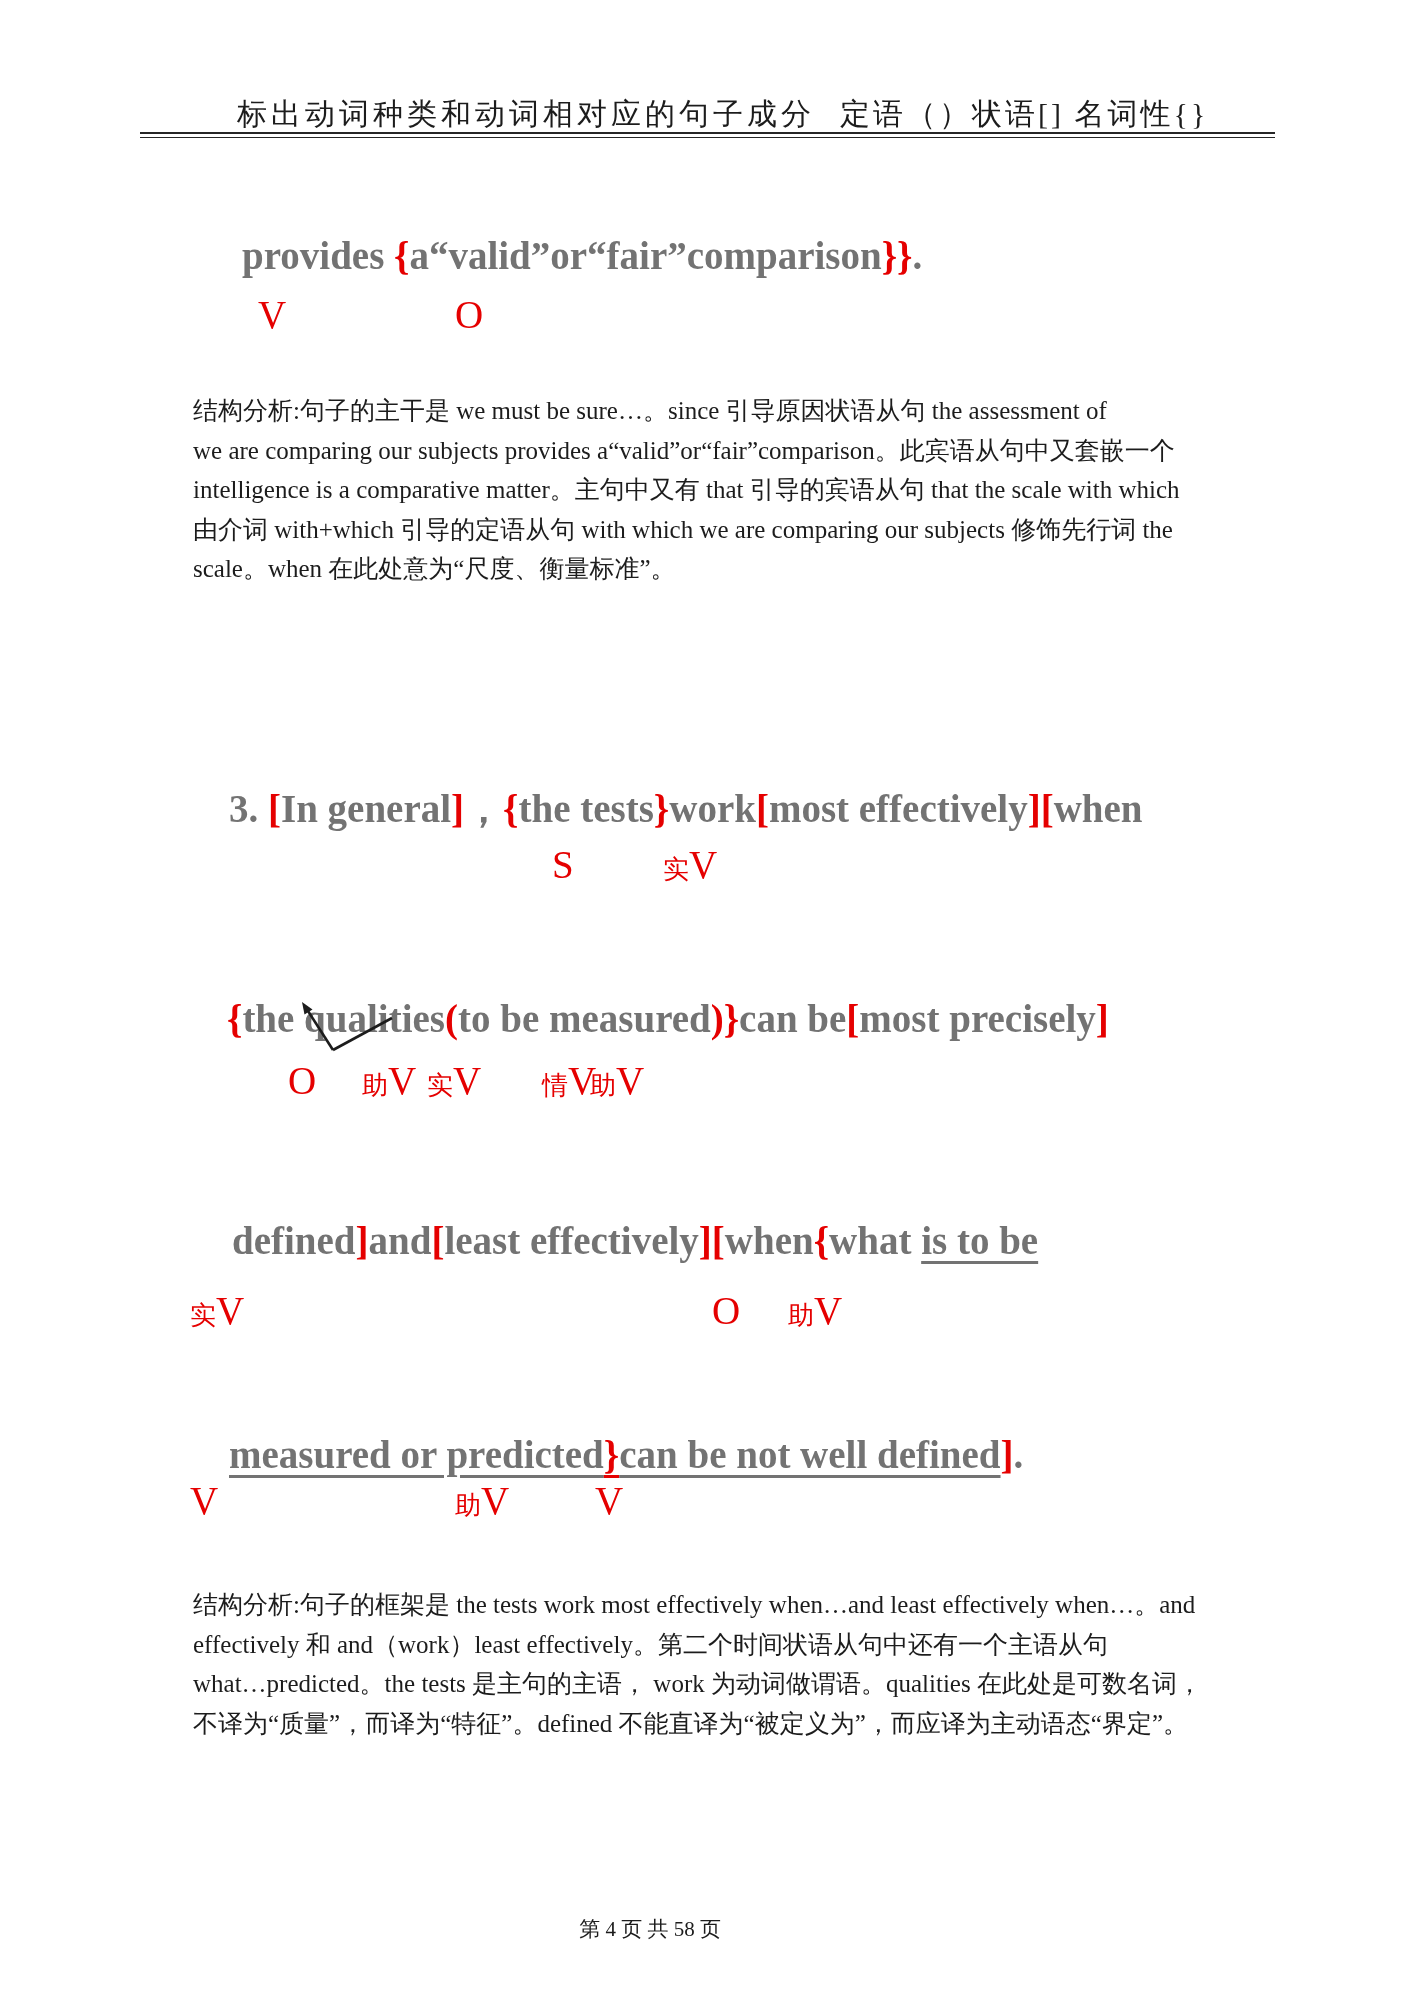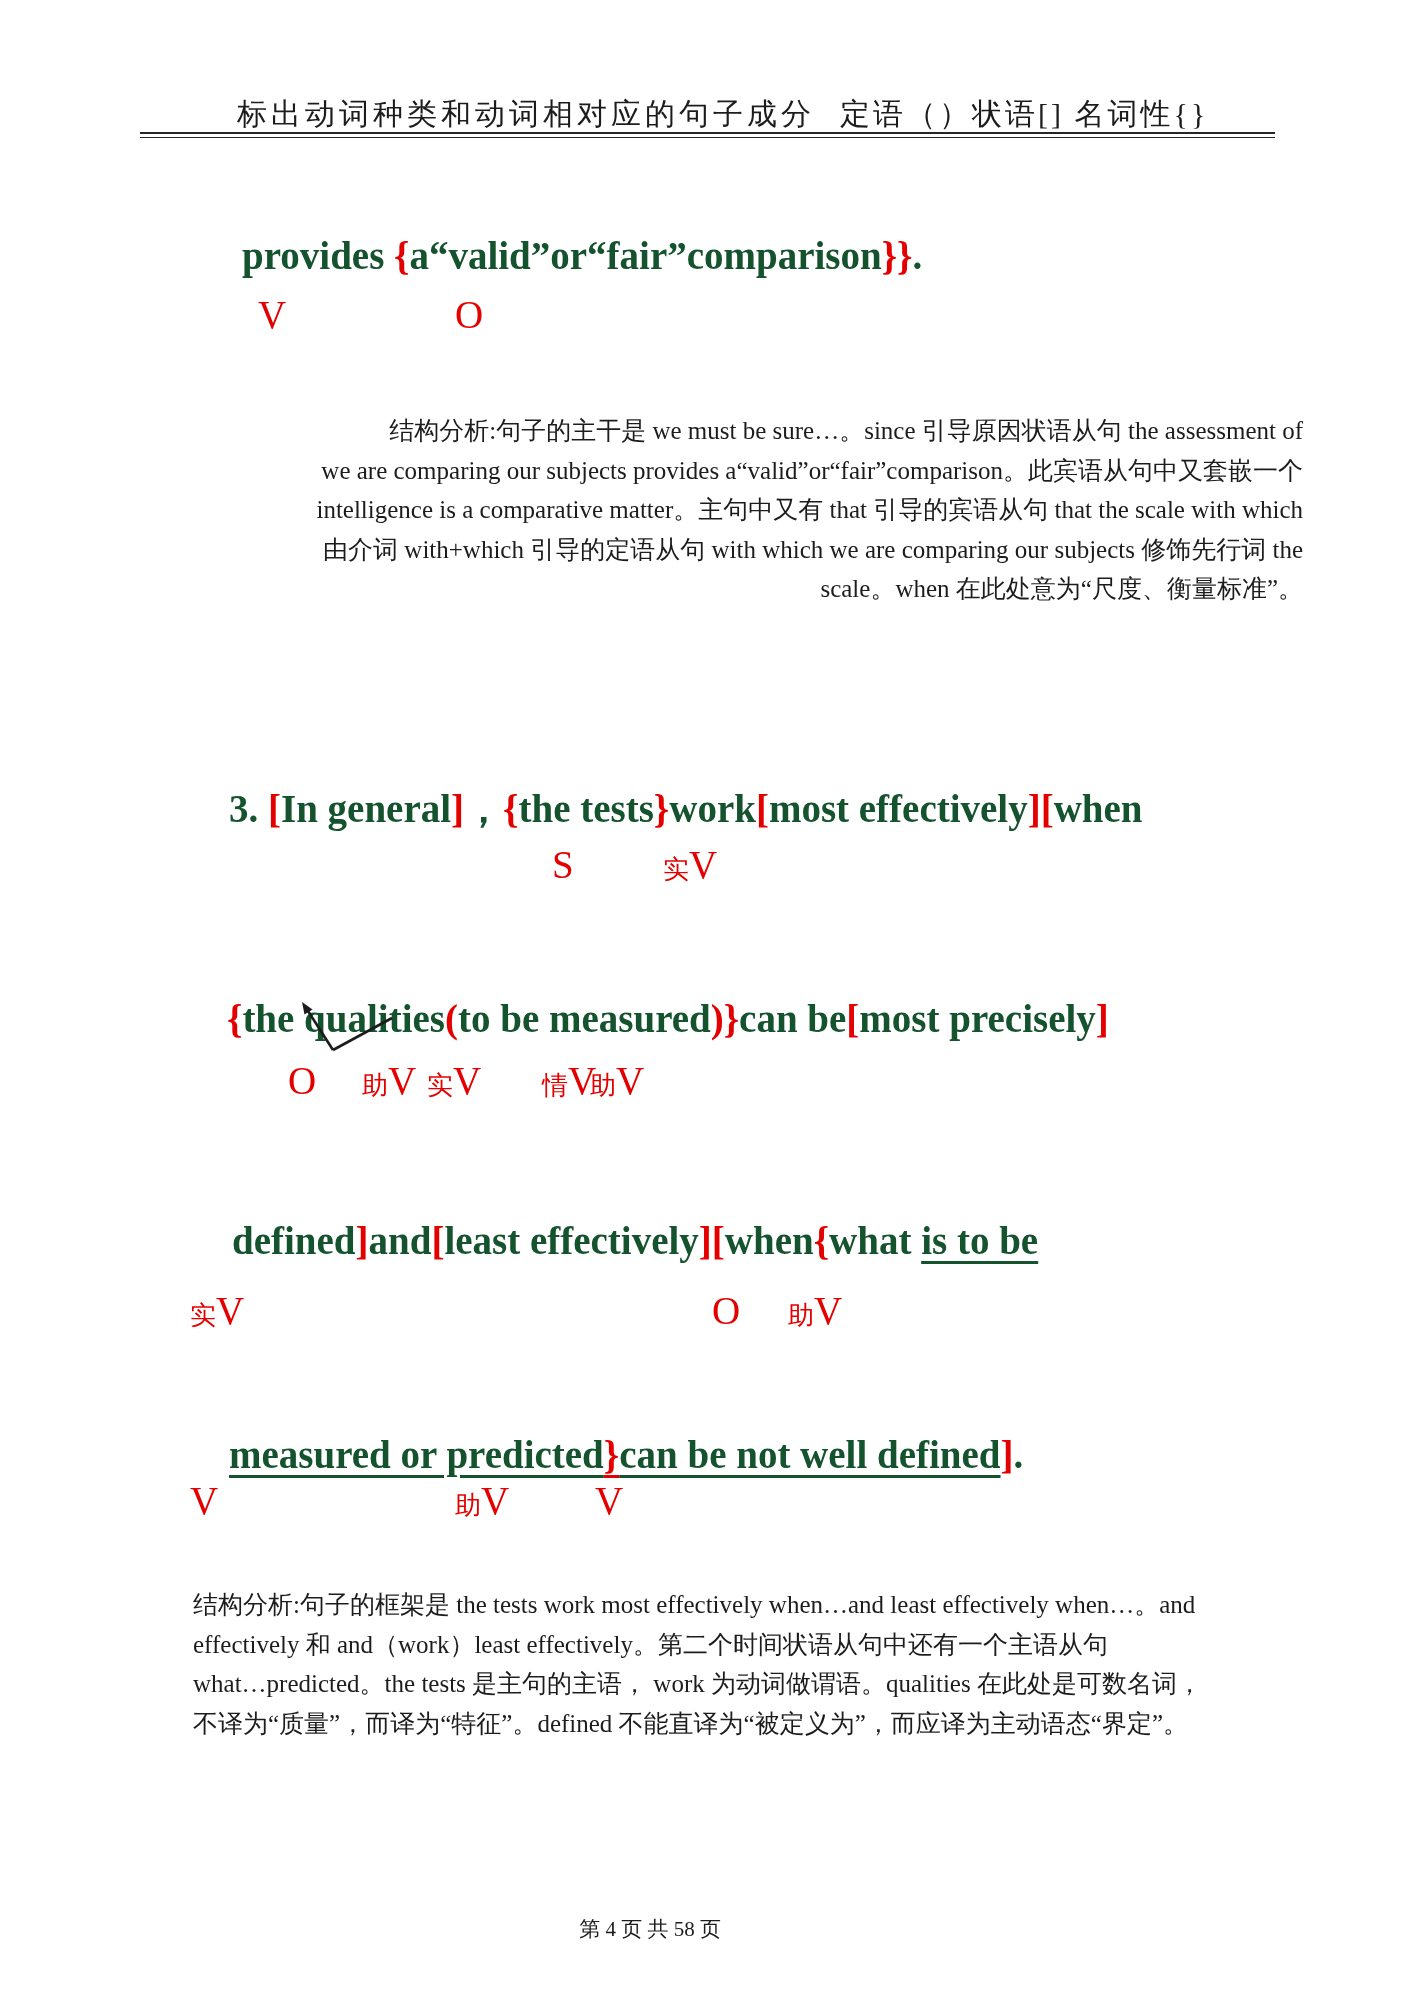--- a/index.html
+++ b/index.html
@@ -12,21 +12,21 @@
     overflow:hidden;
   }
   
   .hdr{position:absolute;top:96px;font-size:30px;font-weight:400;line-height:1.2;white-space:pre;}
   .hdr-left{left:237px;letter-spacing:4px;}
   .hdr-right{left:840px;letter-spacing:3px;}
   .hdr-rule{position:absolute;left:140px;top:132px;width:1135px;height:3px;
             border-top:2px solid #262626;border-bottom:1px solid #262626;}
   
   .big{position:absolute;font-size:39px;font-weight:700;line-height:1.25;white-space:pre;}
-  .k{color:#14532d;}
+  .k{color:#737373;}
   .r{color:#e50000;}
   .u{text-decoration:underline;text-decoration-thickness:3px;text-underline-offset:7px;}
   
   .mrow{position:absolute;left:0;top:0;width:1414px;height:52px;}
   .marker{position:absolute;color:#e50000;font-size:39px;line-height:1.2;white-space:pre;}
   .marker .pre{font-size:26px;}
   
   .para{position:absolute;left:193px;width:1110px;font-size:25px;line-height:39.5px;}
   .para .pline{white-space:pre;}
   
@@ -45,21 +45,21 @@
 
   <div class="big" style="left:203px;top:183px;">
     <span class="k">provides </span><span class="r">{</span><span class="k">a“valid”or“fair”comparison</span><span class="r">}}</span><span class="k">.</span>
   </div>
 
   <div class="mrow" style="top:292px;">
     <span class="marker" style="left:258px;"><span class="pre"></span><span>V</span></span>
     <span class="marker" style="left:455px;"><span class="pre"></span><span>O</span></span>
   </div>
 
-  <div class="para" style="top:411px;text-align:right;">
+  <div class="para" style="top:391px;">
     <div class="pline">结构分析:句子的主干是 we must be sure…。since 引导原因状语从句 the assessment of</div>
     <div class="pline">we are comparing our subjects provides a“valid”or“fair”comparison。此宾语从句中又套嵌一个</div>
     <div class="pline">intelligence is a comparative matter。主句中又有 that 引导的宾语从句 that the scale with which</div>
     <div class="pline">由介词 with+which 引导的定语从句 with which we are comparing our subjects 修饰先行词 the</div>
     <div class="pline">scale。when 在此处意为“尺度、衡量标准”。</div>
   </div>
 
   <div class="big" style="left:190px;top:736px;">
     <span class="k">3. </span><span class="r">[</span><span class="k">In general</span><span class="r">]</span><span class="k">，</span><span class="r">{</span><span class="k">the tests</span><span class="r">}</span><span class="k">work</span><span class="r">[</span><span class="k">most effectively</span><span class="r">][</span><span class="k">when</span>
   </div>

